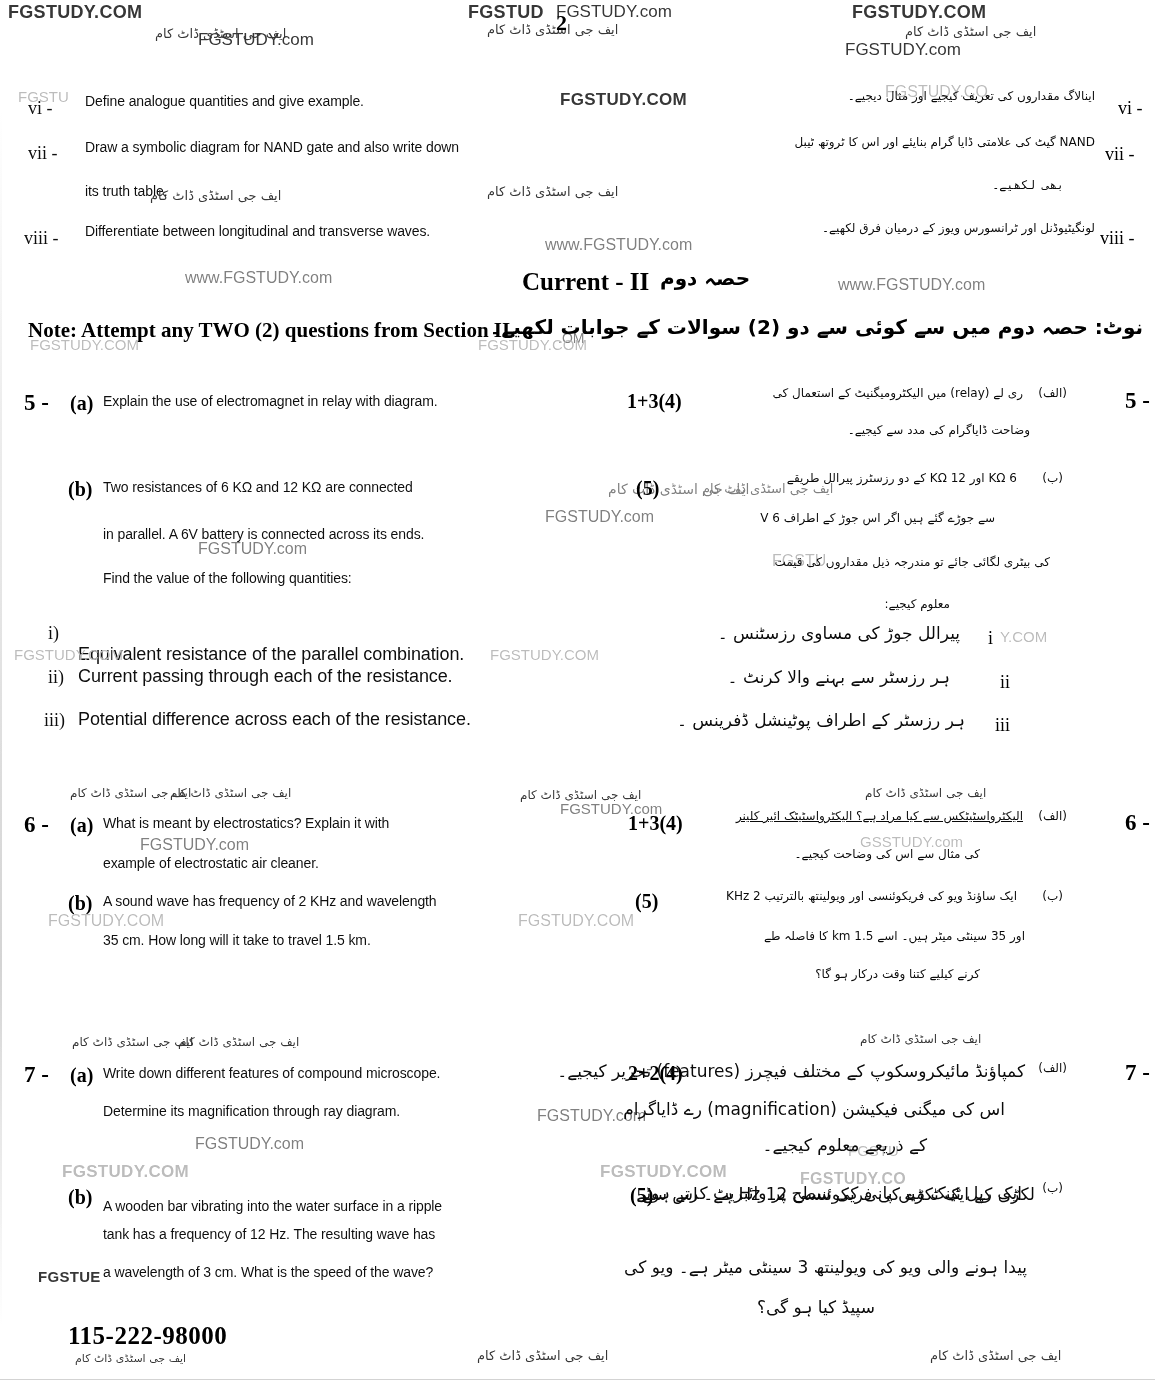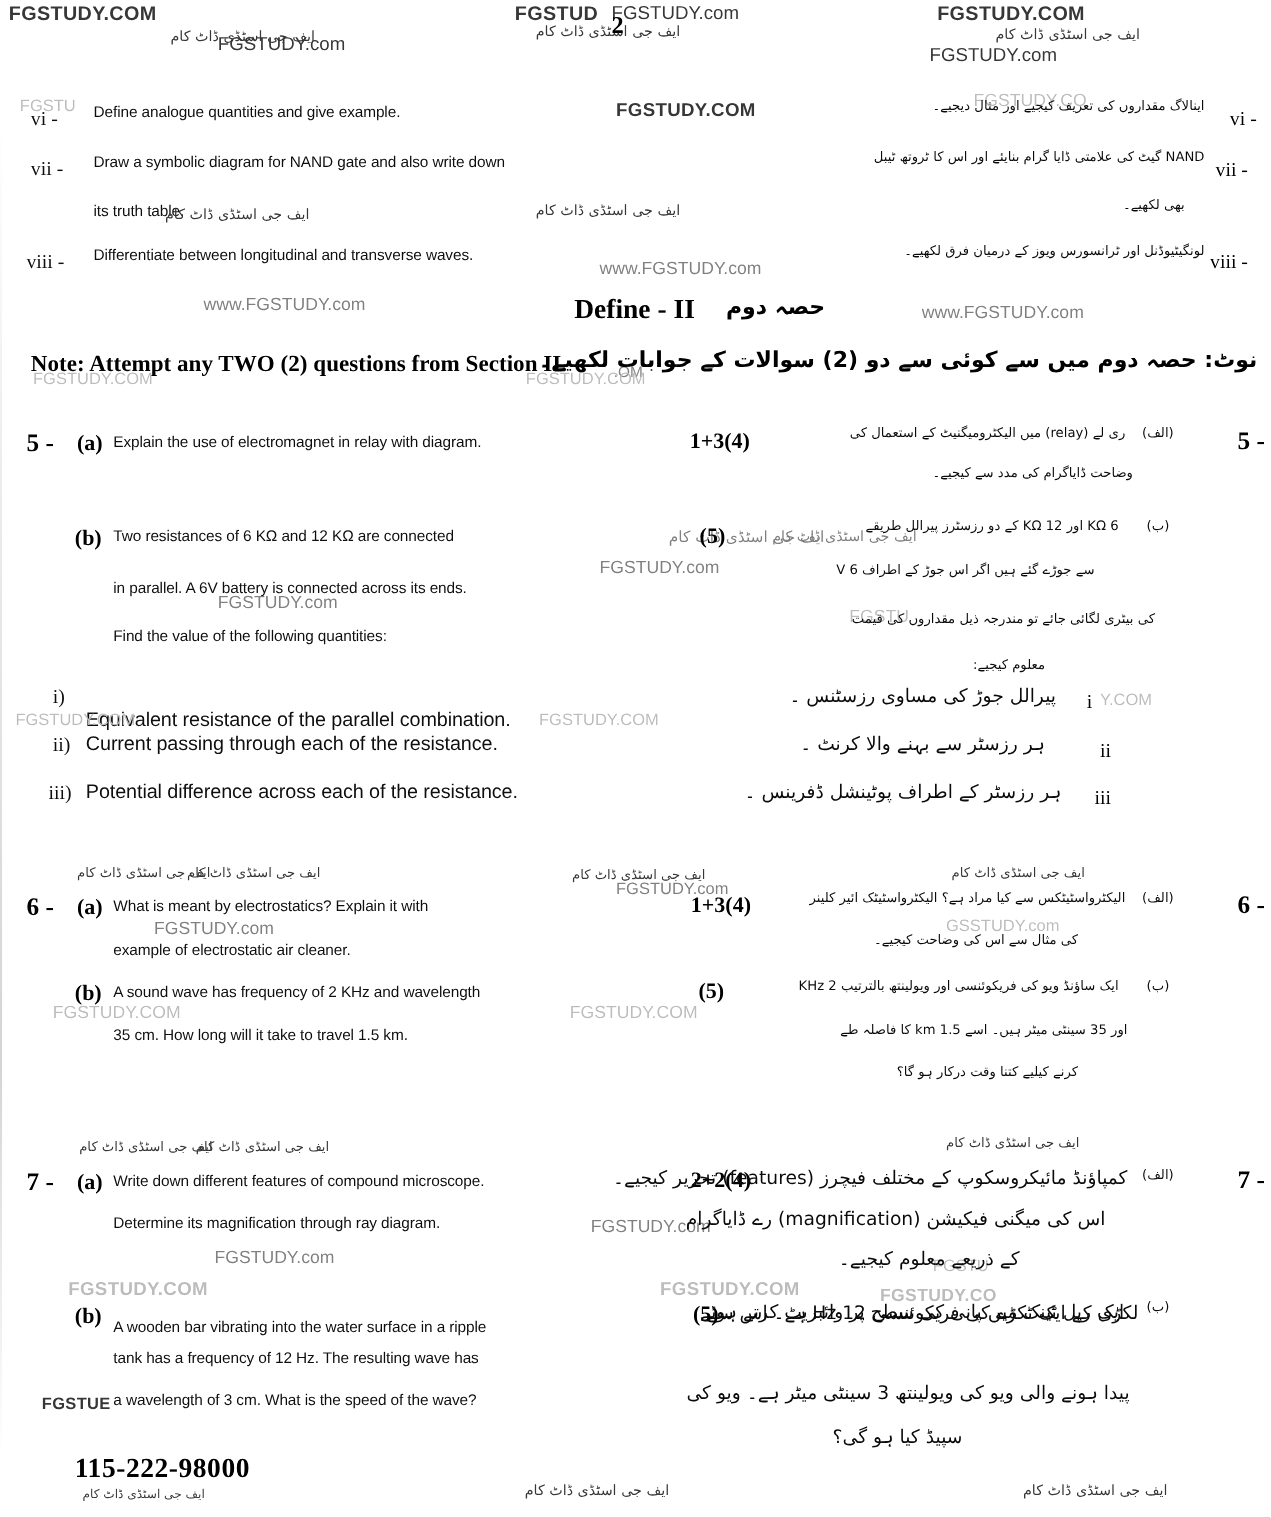--- a/index.html
+++ b/index.html
@@ -181,30 +181,30 @@
   <div class="ur" style="right:60px; top:90px;">اینالاگ مقداروں کی تعریف کیجیے اور مثال دیجیے۔</div>
 
   <div class="rom" style="left:28px; top:143px;">vii -</div>
   <div class="en" style="left:85px; top:139px;">Draw a symbolic diagram for NAND gate and also write down</div>
   <div class="urrom" style="left:1105px; top:144px;">vii -</div>
   <div class="ur" style="right:60px; top:136px;">NAND  گیٹ کی علامتی ڈایا گرام بنایئے اور اس کا ٹروتھ ٹیبل</div>
 
   <div class="en" style="left:85px; top:183px;">its truth table.</div>
   <div class="wm urdu" style="left:150px; top:188px; font-size:13px;">ایف جی اسٹڈی ڈاٹ کام</div>
   <div class="wm urdu" style="left:487px; top:184px; font-size:13px;">ایف جی اسٹڈی ڈاٹ کام</div>
-  <div class="ur" style="right:78px; top:180px;">بھی لکھیے۔</div>
+  <div class="ur" style="right:91px; top:180px;font-family:Liberation Mono, monospace;">بھی لکھیے۔</div>
 
   <div class="rom" style="left:24px; top:228px;">viii -</div>
   <div class="en" style="left:85px; top:223px;">Differentiate between longitudinal and transverse waves.</div>
   <div class="wm faint" style="left:545px; top:236px; font-size:16px;">www.FGSTUDY.com</div>
   <div class="urrom" style="left:1100px; top:228px;">viii -</div>
   <div class="ur" style="right:60px; top:222px;">لونگیٹیوڈنل اور ٹرانسورس ویوز کے درمیان فرق لکھیے۔</div>
 
   <div class="wm faint" style="left:185px; top:269px; font-size:16px;">www.FGSTUDY.com</div>
-  <div class="section-head" style="left:522px; top:268px;">Define - II</div>
+  <div class="section-head" style="left:522px; top:268px;">Current - II</div>
   <div class="section-head" style="left:660px; top:266px; font-family:'DejaVu Sans',sans-serif; font-size:20px; direction:rtl;">حصہ دوم</div>
   <div class="wm faint" style="left:838px; top:276px; font-size:16px;">www.FGSTUDY.com</div>
 
   <div class="note-en" style="left:28px; top:318px;">Note:  Attempt any TWO (2)  questions from Section II.</div>
   <div class="wm faint" style="left:558px; top:330px; font-size:14px;">.OM</div>
   <div class="wm vfaint" style="left:30px; top:336px; font-size:15px;">FGSTUDY.COM</div>
   <div class="wm vfaint" style="left:478px; top:336px; font-size:15px;">FGSTUDY.COM</div>
   <div class="note-ur" style="right:12px; top:315px;">نوٹ: حصہ دوم میں سے کوئی سے دو (2) سوالات کے جوابات لکھیے۔</div>
 
   <div class="qnum" style="left:24px; top:390px;">5 -</div>
@@ -261,21 +261,21 @@
   <div class="wm faint" style="left:560px; top:800px; font-size:15px;">FGSTUDY.com</div>
   <div class="wm urdu" style="left:865px; top:786px; font-size:12px;">ایف جی اسٹڈی ڈاٹ کام</div>
 
   <div class="qnum" style="left:24px; top:812px;">6 -</div>
   <div class="part" style="left:70px; top:814px;">(a)</div>
   <div class="en" style="left:103px; top:815px;">What is meant by electrostatics? Explain it with</div>
   <div class="marks" style="left:628px; top:812px;">1+3(4)</div>
 
   <div class="urnum" style="left:1125px; top:810px;">6 -</div>
   <div class="ur" style="right:88px; top:810px;">(الف)</div>
-  <div class="ur" style="right:132px; top:810px;">الیکٹرواسٹیٹکس سے کیا مراد ہے؟ الیکٹرواسٹیٹک ائیر کلینر</div>
+  <div class="ur" style="right:132px; top:810px;text-decoration:underline;">الیکٹرواسٹیٹکس سے کیا مراد ہے؟ الیکٹرواسٹیٹک ائیر کلینر</div>
 
   <div class="wm faint" style="left:140px; top:836px; font-size:16px;">FGSTUDY.com</div>
   <div class="wm vfaint" style="left:860px; top:833px; font-size:15px;">GSSTUDY.com</div>
   <div class="en" style="left:103px; top:855px;">example of electrostatic air cleaner.</div>
   <div class="ur" style="right:175px; top:848px;">کی مثال سے اس کی وضاحت کیجیے۔</div>
 
   <div class="part" style="left:68px; top:892px;">(b)</div>
   <div class="en" style="left:103px; top:893px;">A sound wave has frequency of 2 KHz and wavelength</div>
   <div class="marks" style="left:635px; top:890px;">(5)</div>
   <div class="ur" style="right:92px; top:890px;">(ب)</div>

